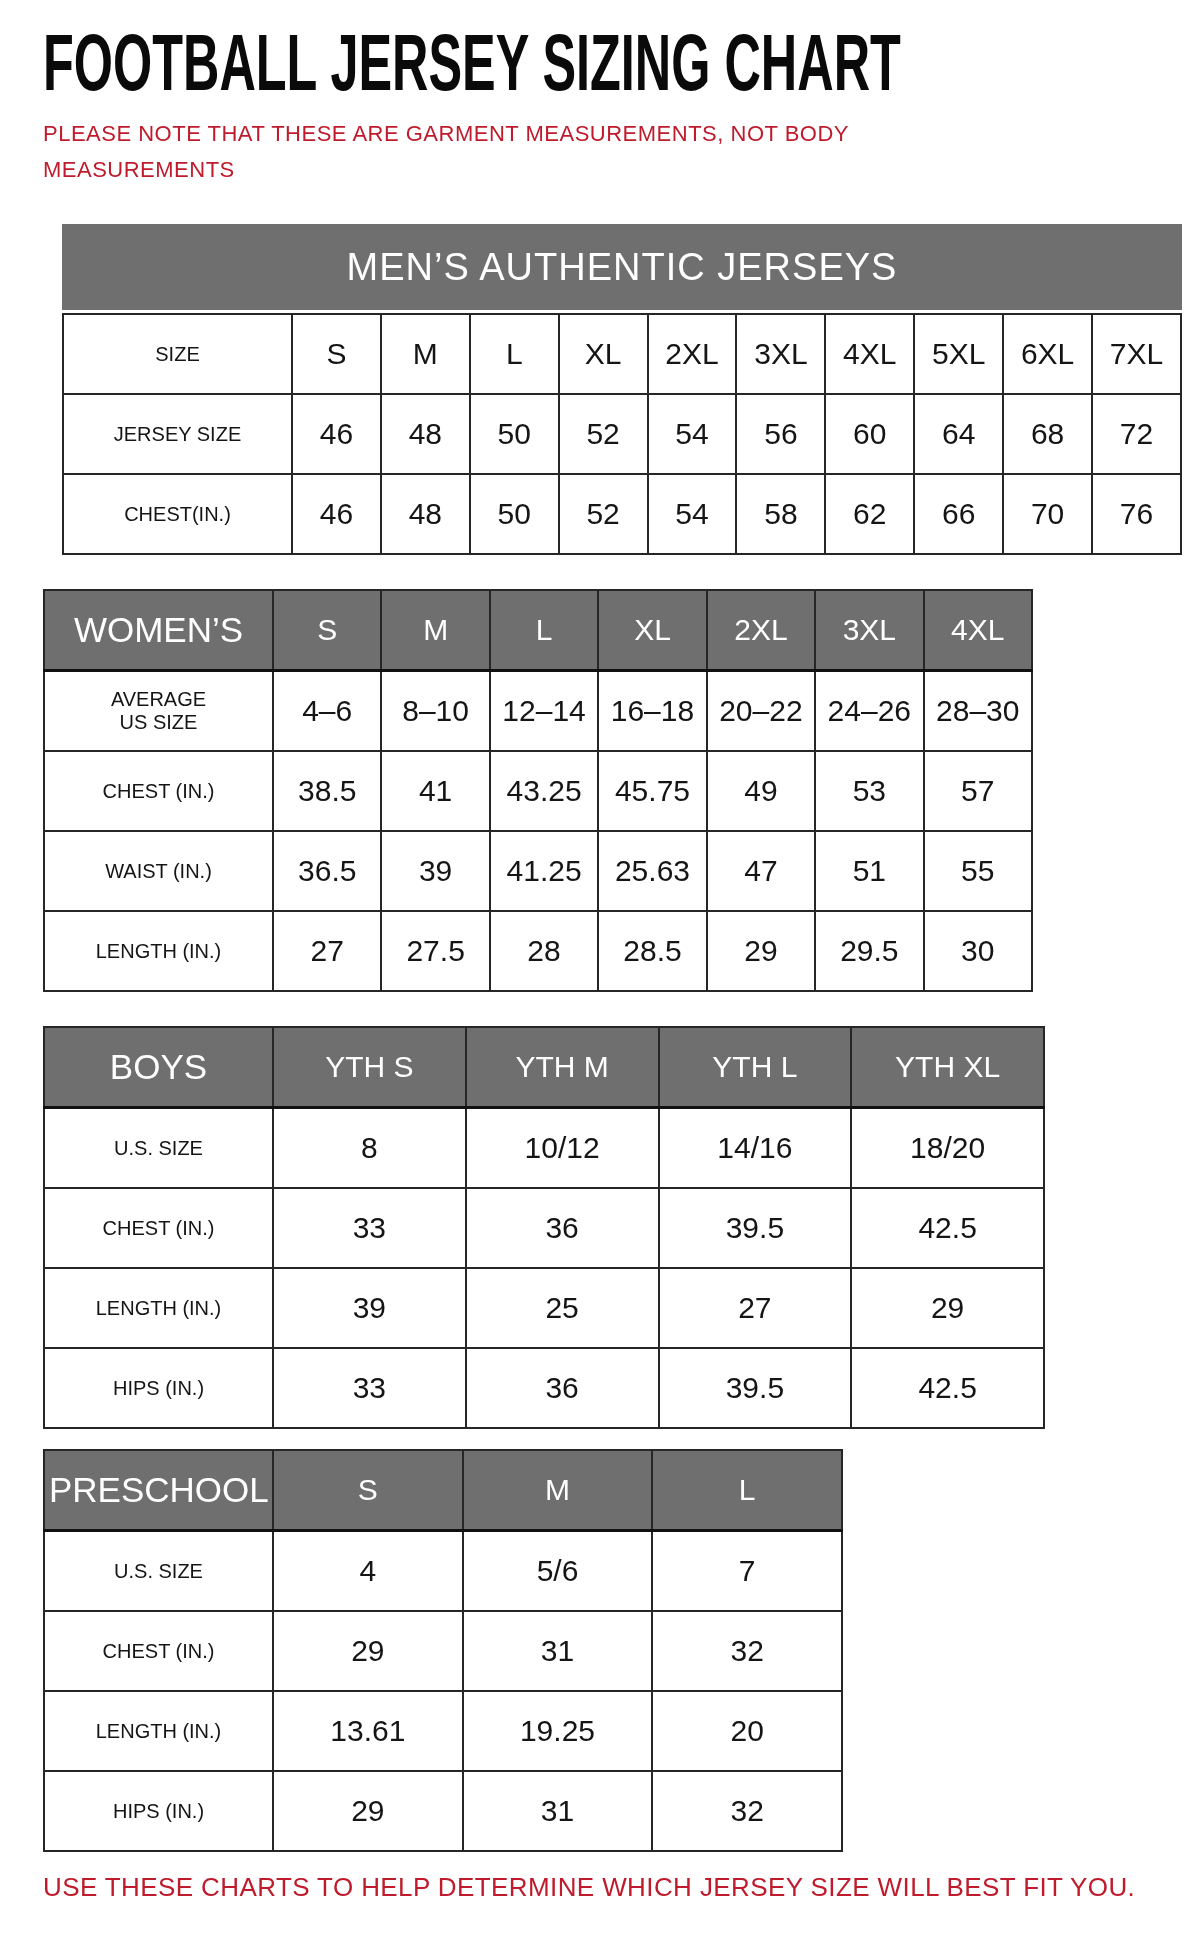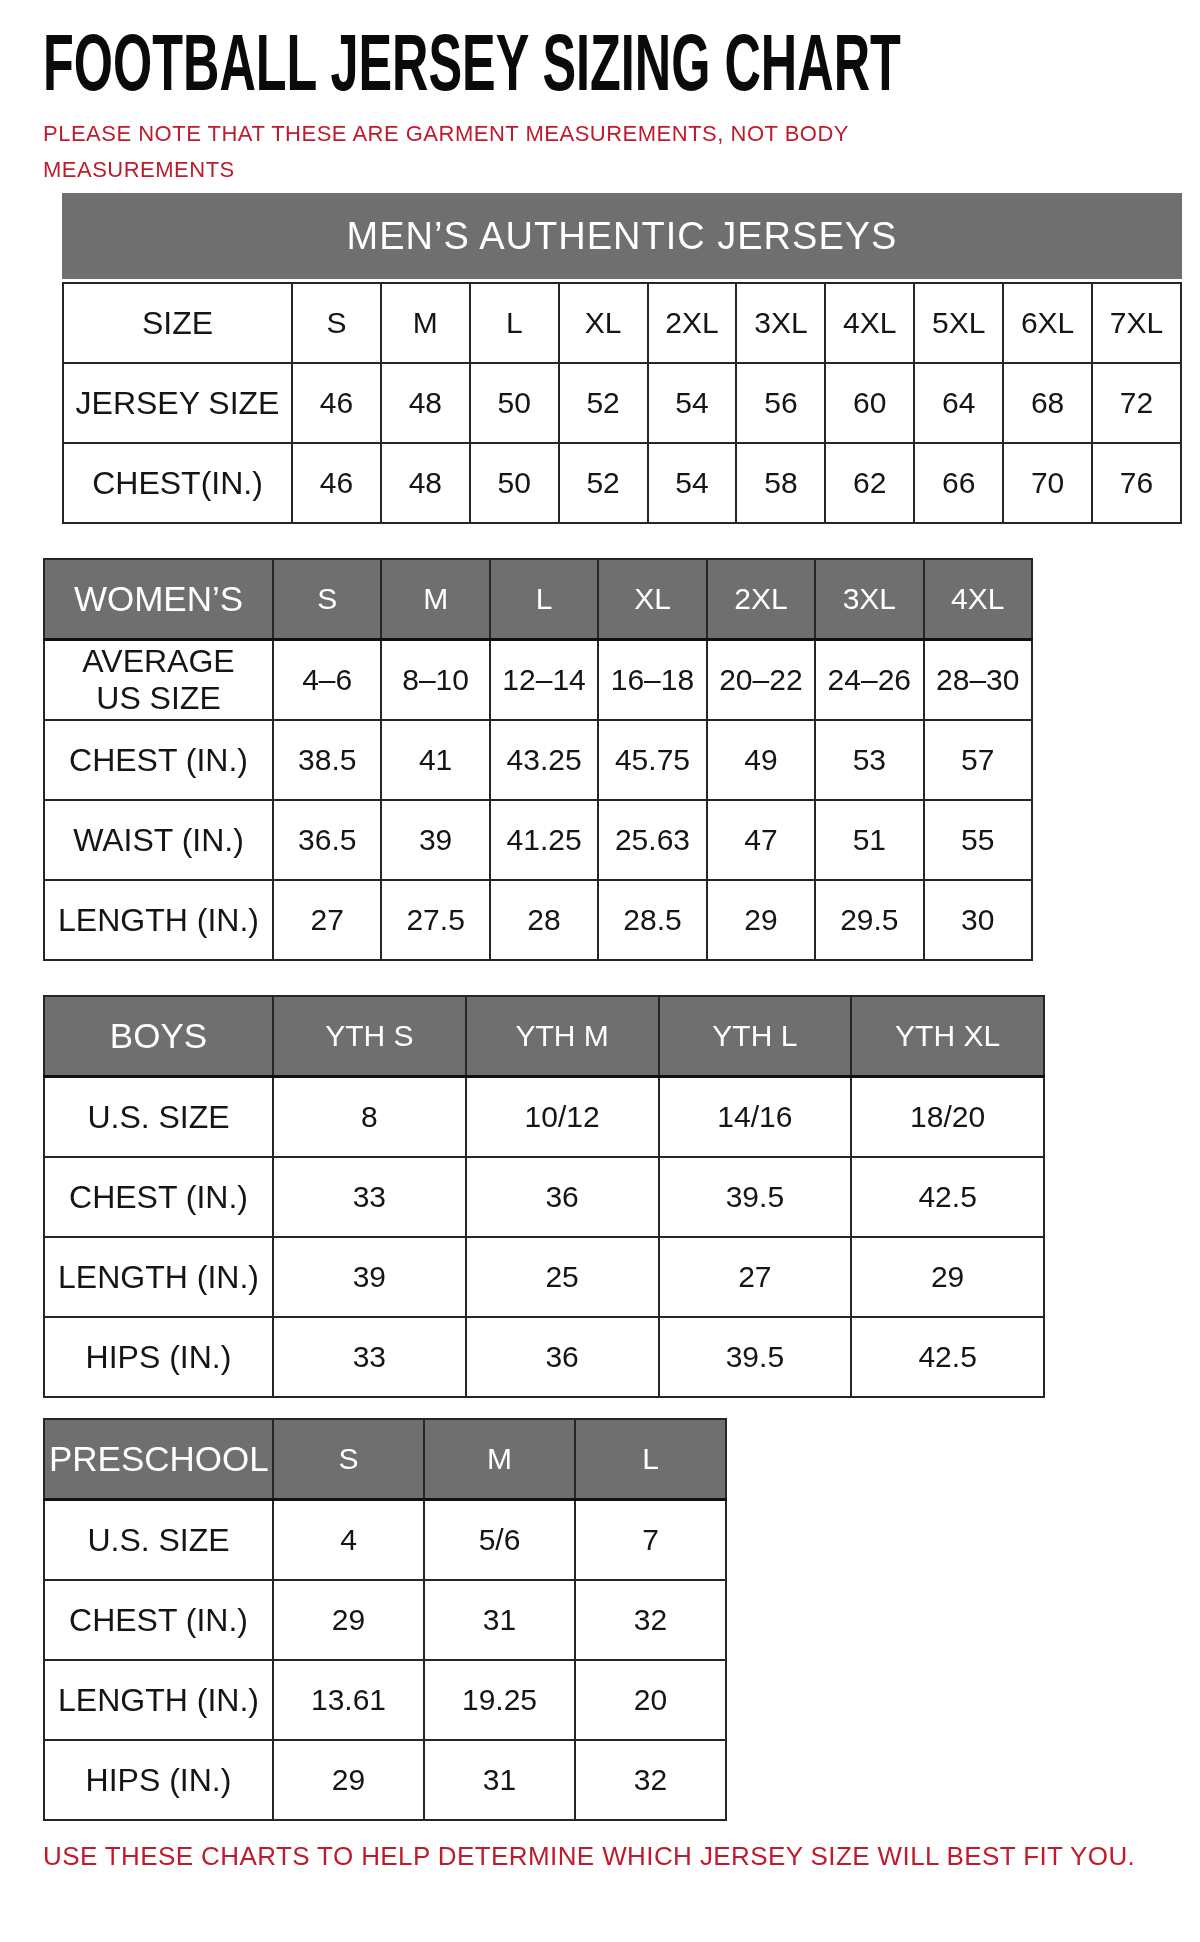--- a/index.html
+++ b/index.html
@@ -59,40 +59,40 @@
     border:2px solid var(--border-col);
     text-align:center;
     vertical-align:middle;
     height:78px;
     font-size:30px;
     color:var(--ink);
     padding:0 4px;
     overflow:hidden;
   }
   td.label{
-    font-size:32px;
+    font-size:20px;
     white-space:pre-line;
     line-height:1.15;
   }
   tr.hrow td{
     background:var(--header-gray);
     color:#ffffff;
     font-size:30px;
     border-bottom:3px solid #111111;
   }
   tr.hrow td.label{font-size:35px;}
 
   
   .t-mens{width:1120px;}
   .t-womens{width:990px;}
   .t-boys{width:1002px;}
-  .t-pre{width:684px;}
+  .t-pre{width:800px;}
   col.c-label{width:229px;}
 
-  .gap-mens{margin-top:5px;padding-left:19px;}
+  .gap-mens{margin-top:36px;padding-left:19px;}
   .gap-womens{margin-top:34px;}
   .gap-boys{margin-top:34px;border-radius:16px;}
   .gap-pre{margin-top:20px;}
 
   
   .footer{
     margin-top:20px;
     color:var(--accent-red);
     font-size:26px;
     letter-spacing:.4px;

